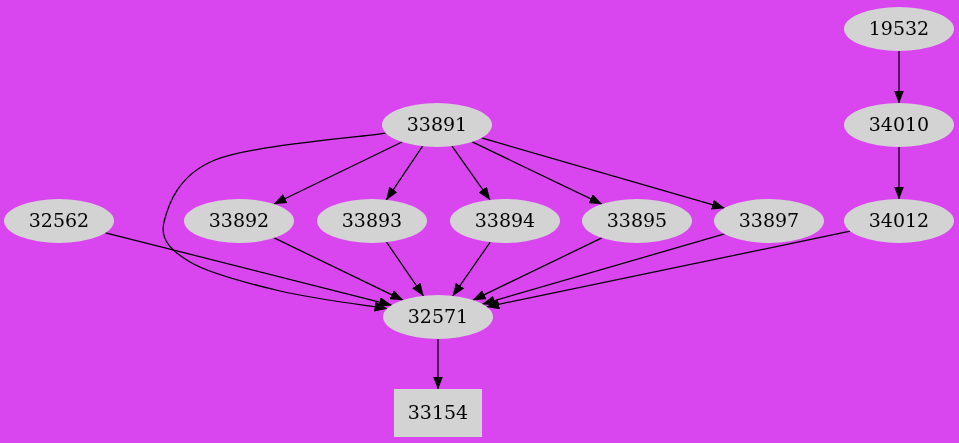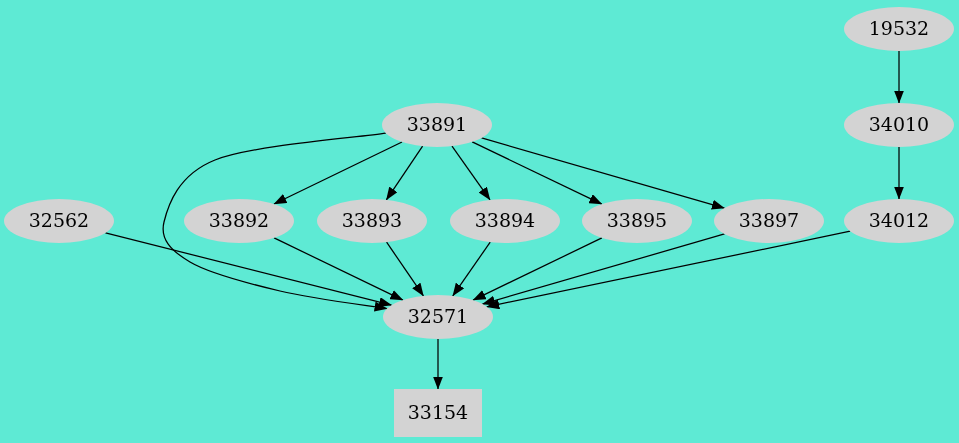--- a/index.html
+++ b/index.html
@@ -8,21 +8,21 @@
     background: #ffffff;
     width: 959px;
     height: 443px;
     overflow: hidden;
     font-family: "DejaVu Serif", serif;
   }
   .canvas {
     position: relative;
     width: 959px;
     height: 443px;
-    background: #5eead4;
+    background: #d946ef;
   }
   svg { display: block; }
   .node-shape { stroke: none; }
   .node-label {
     font-family: "DejaVu Serif", "Liberation Serif", serif;
     text-anchor: middle;
   }
   .edge-path { fill: none; }
 </style>
 </head>

